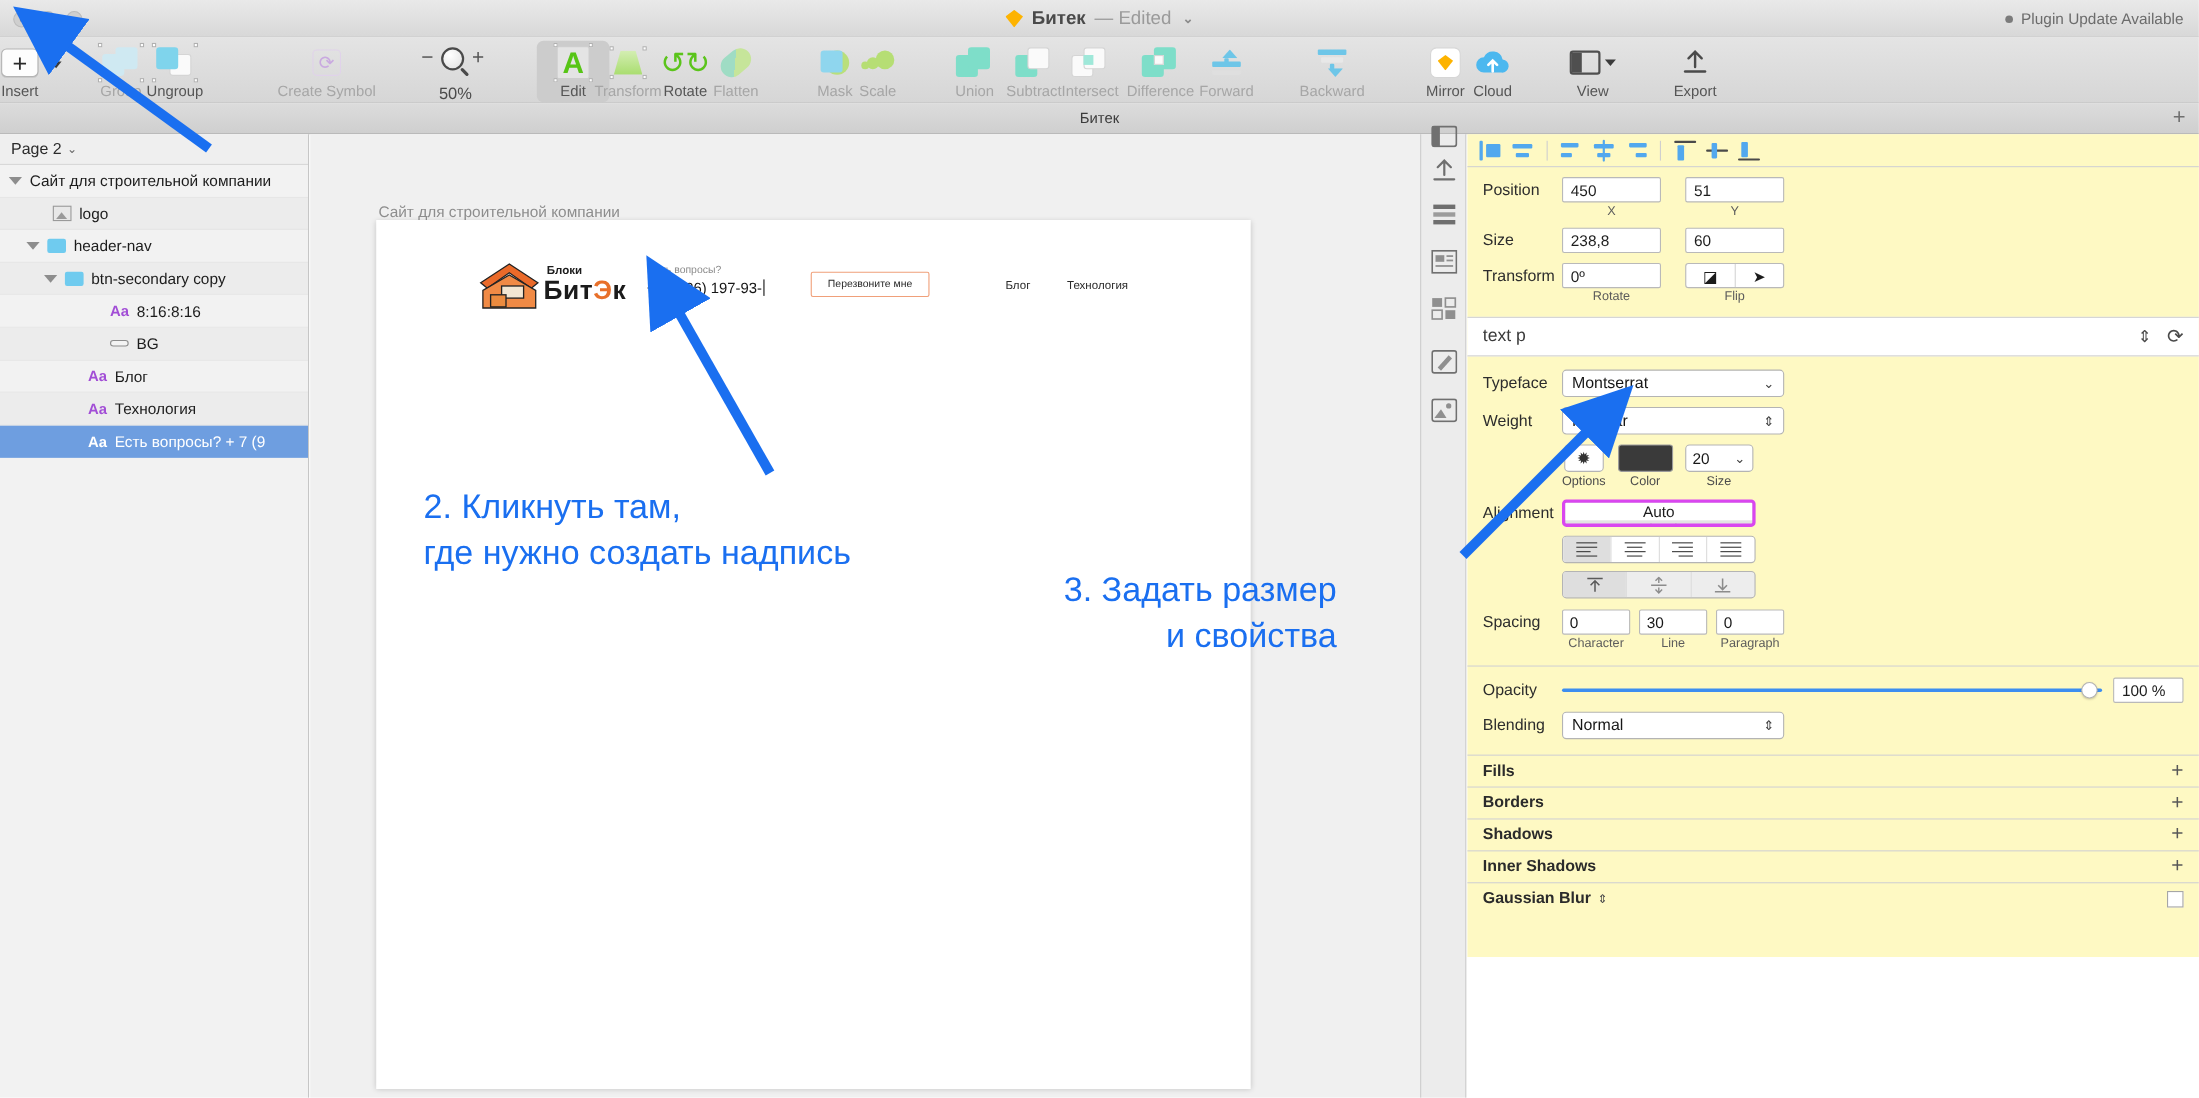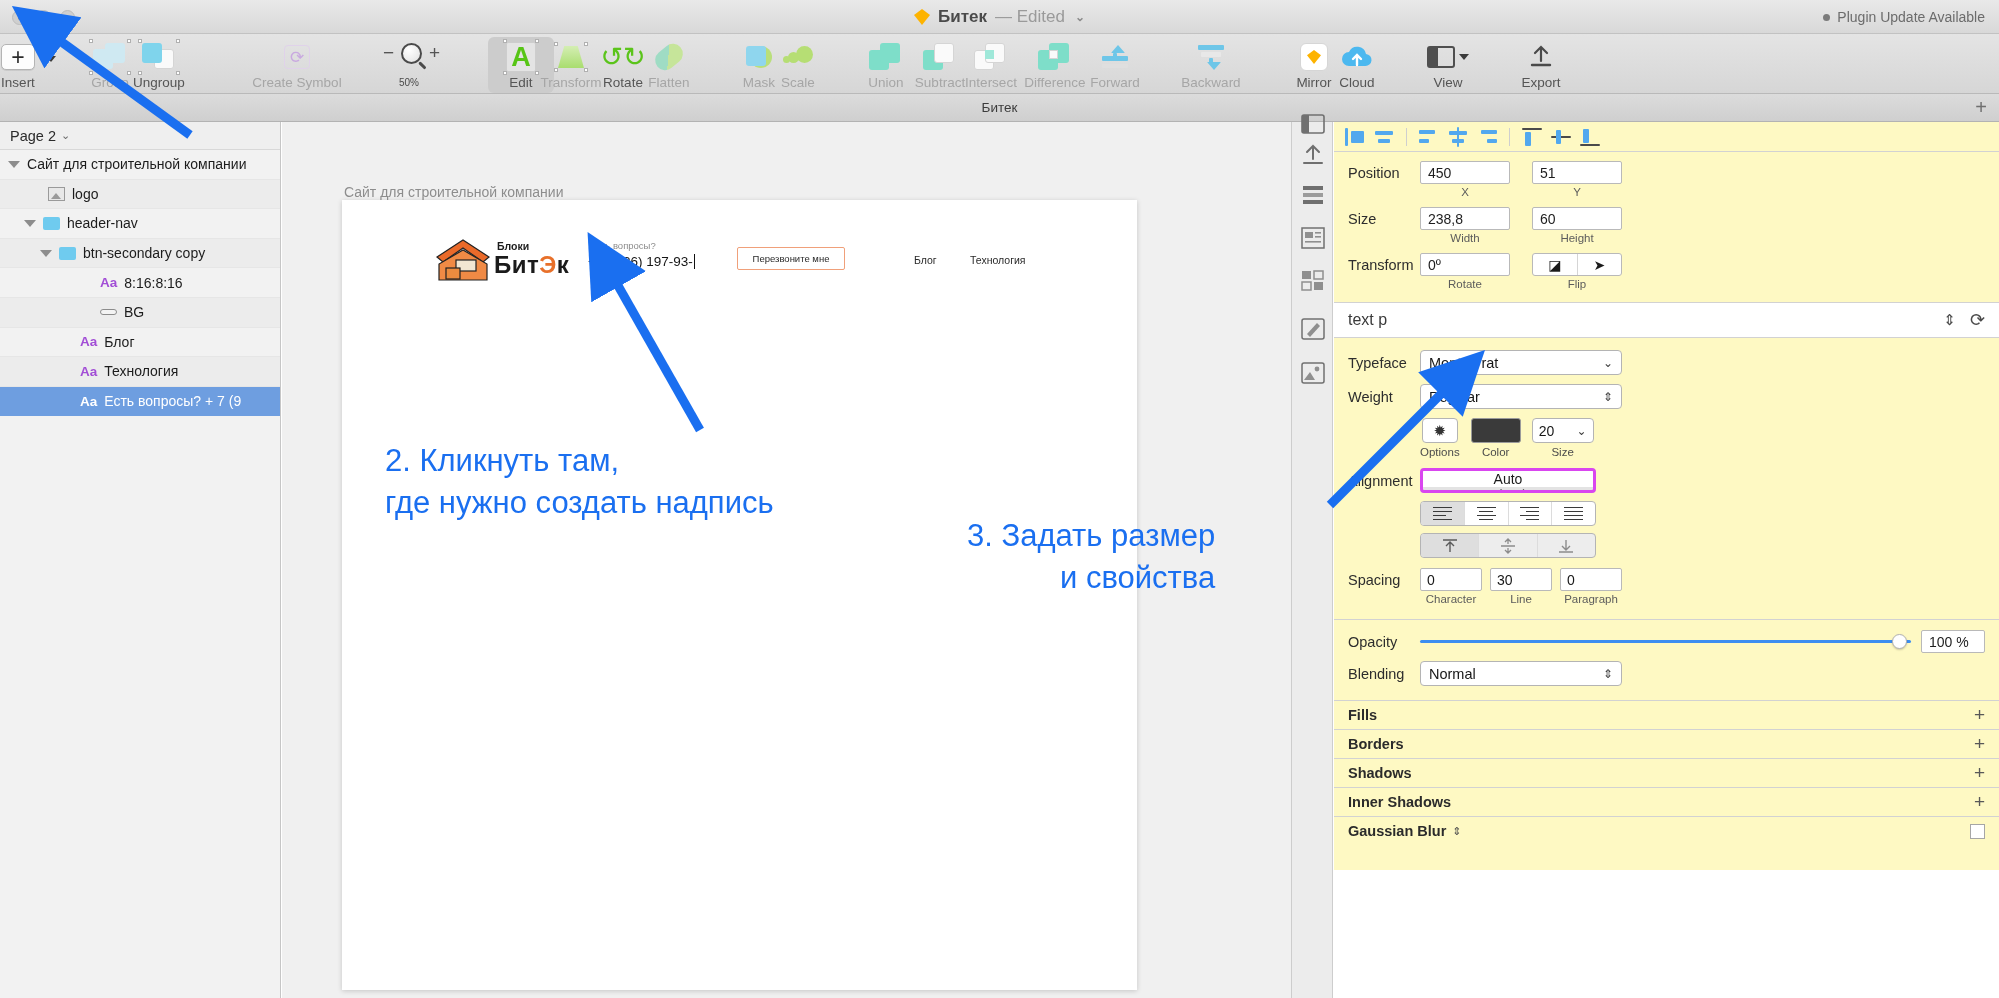--- a/index.html
+++ b/index.html
@@ -79,21 +79,21 @@
 
   .zoom-group { position: absolute; top: 8px; display: flex; align-items: center; gap: 7px; }
   .zoom-lens {
     width: 21px; height: 21px; border-radius: 50%;
     background: radial-gradient(circle at 35% 30%, #ffffff, #e0e0e0);
     border: 2.2px solid #4a4a4a; position: relative;
   }
   .zoom-lens::after { content: ""; position: absolute; right: -7px; bottom: -5px;
     width: 9px; height: 2.6px; background: #4a4a4a; transform: rotate(45deg); border-radius: 2px; }
   .zoom-pm { font-size: 19px; color: #555; }
-  .zoom-lbl { position: absolute; top: 43px; font-size: 10px; color: #4a4a4a; }
+  .zoom-lbl { position: absolute; top: 43px; font-size: 15px; color: #4a4a4a; }
 
   .big-A { font-size: 27px; color: #57c516; font-weight: 600; line-height: 1;
            font-family: "Liberation Sans", sans-serif; }
   .A-wrap { position: relative; width: 30px; height: 30px; display:flex; align-items:center; justify-content:center;
             background: #e4e4e4; border: 1px solid #cdcdcd; border-radius: 2px;}
   .trapz { width: 26px; height: 22px; background: linear-gradient(#d4eeb3,#a9dd6f);
            clip-path: polygon(24% 0, 76% 0, 100% 100%, 0 100%); }
   .rot-ico { font-size: 27px; color: #5bc41b; line-height: 1; }
   .flatten { width: 30px; height: 20px; border-radius: 11px;
              background: linear-gradient(135deg,#9fdcc4 48%, #c6e59a 48%); transform: rotate(-40deg); }
@@ -715,24 +715,20 @@
       <span class="sub">X</span>
       <span class="sub">Y</span>
     </div>
 
     <div class="row">
       <span class="lab">Size</span>
       <span class="fld f-wide">238,8</span>
       <span style="width:22px"></span>
       <span class="fld f-wide">60</span>
     </div>
-    <div class="subrow">
-      <span class="sub">Width</span>
-      <span class="sub">Height</span>
-    </div>
 
     <div class="row">
       <span class="lab">Transform</span>
       <span class="fld f-wide">0º</span>
       <span style="width:22px"></span>
       <span class="flipbox">
         <div>◪</div>
         <div>➤</div>
       </span>
     </div>

